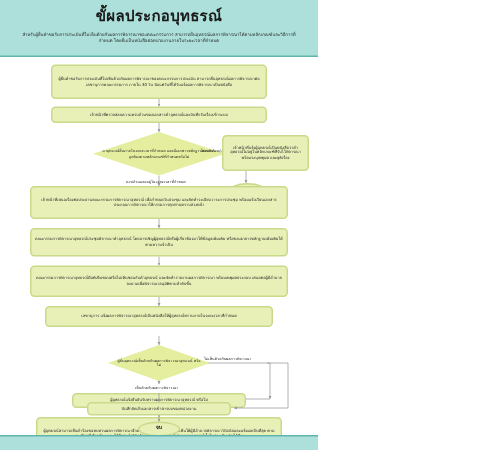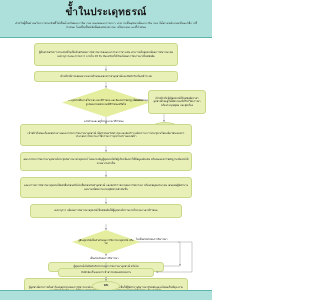--- a/index.html
+++ b/index.html
@@ -66,21 +66,21 @@
     position:absolute;
     font-size:2.5px;color:#1a1a1a;
     white-space:nowrap;
     background:transparent;
   }
 </style>
 </head>
 <body>
 
 <div class="header">
-  <div class="title">ขั้ำในประเดุทธรณ์</div>
+  <div class="title">ขั้ผลประกอบุทธรณ์</div>
   <div class="subtitle">สำหรับผู้ยื่นคำขอรับการประเมินที่ไม่เห็นด้วยกับผลการพิจารณาของคณะกรรมการ สามารถยื่นอุทธรณ์ผลการพิจารณาได้ตามหลักเกณฑ์และวิธีการที่กำหนด โดยยื่นเป็นหนังสือต่อหน่วยงานภายในระยะเวลาที่กำหนด</div>
 </div>
 
 <div class="canvas">
 
   <svg class="svgwrap" viewBox="0 0 212 252">
     <defs>
       <marker id="ar" markerWidth="5" markerHeight="5" refX="4" refY="2" orient="auto">
         <path d="M0,0 L4,2 L0,4 z" fill="#9a9a9a"></path>
       </marker>

